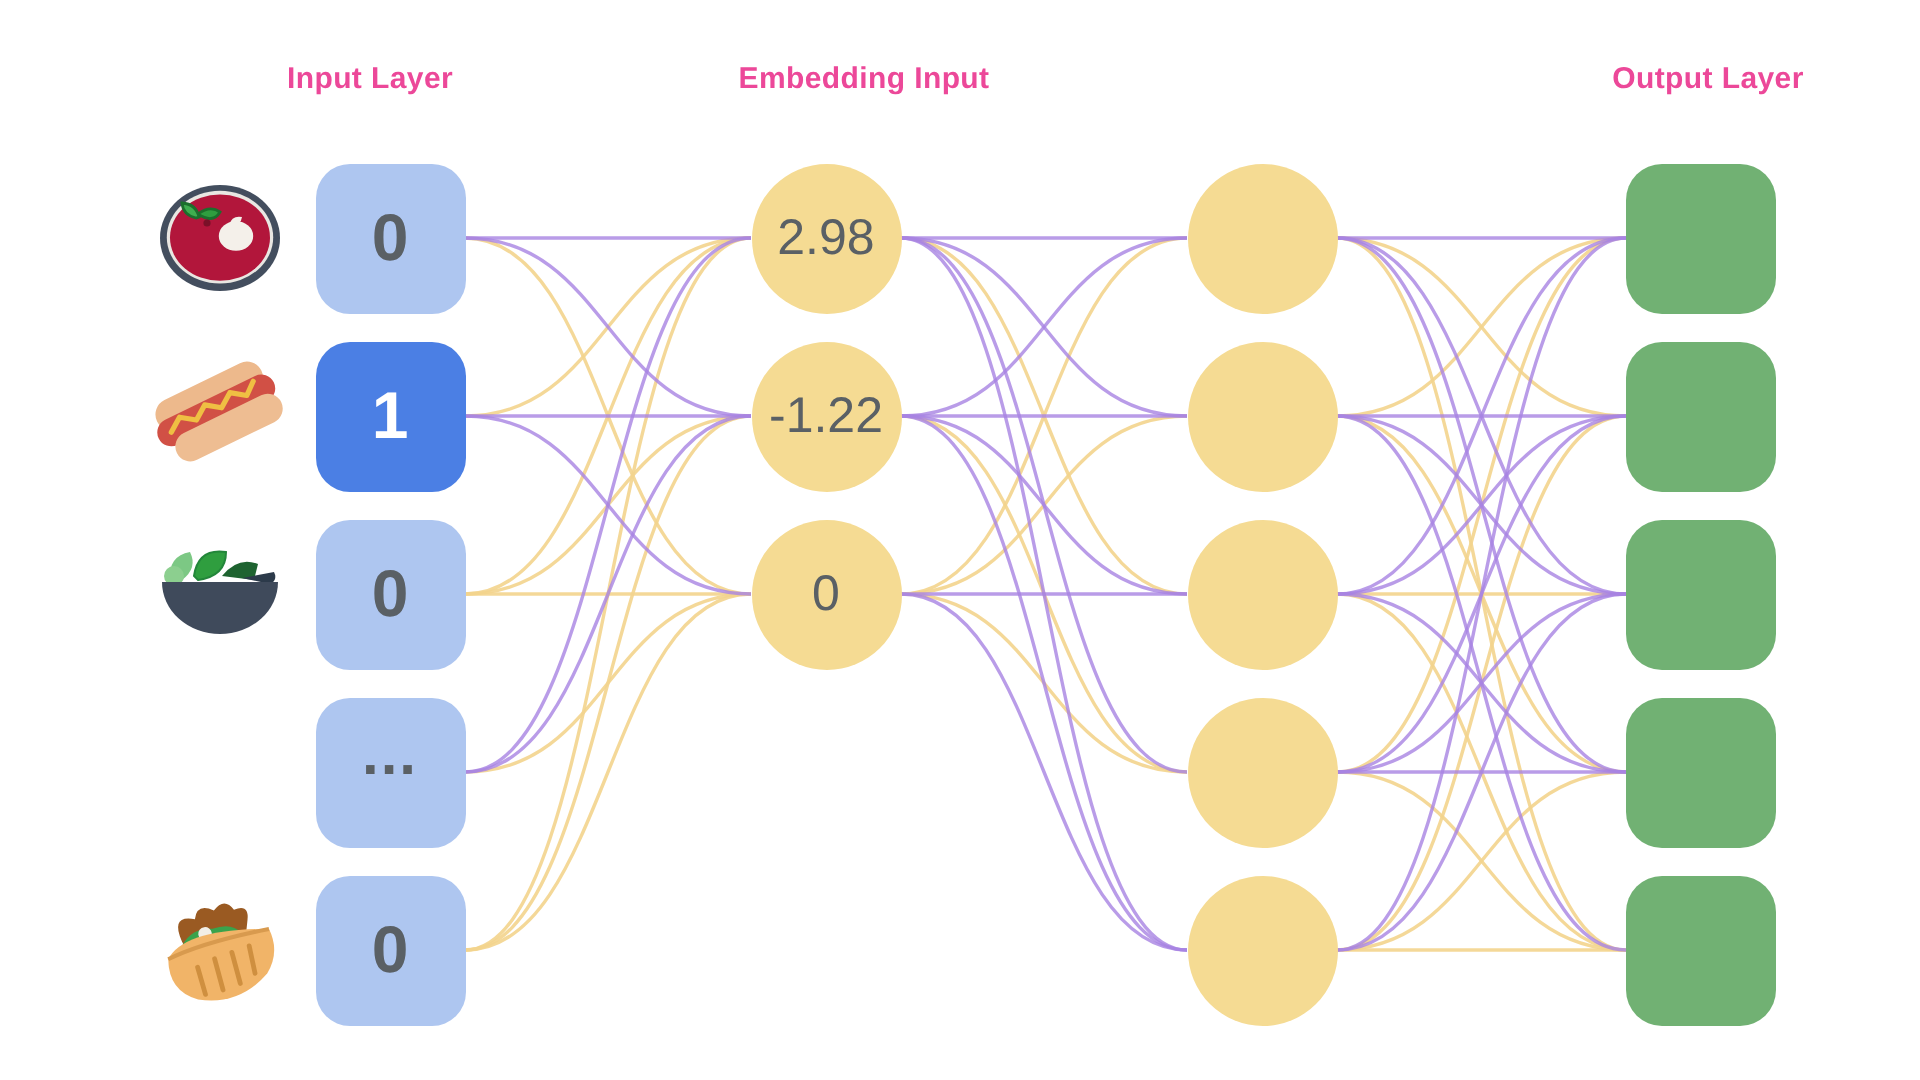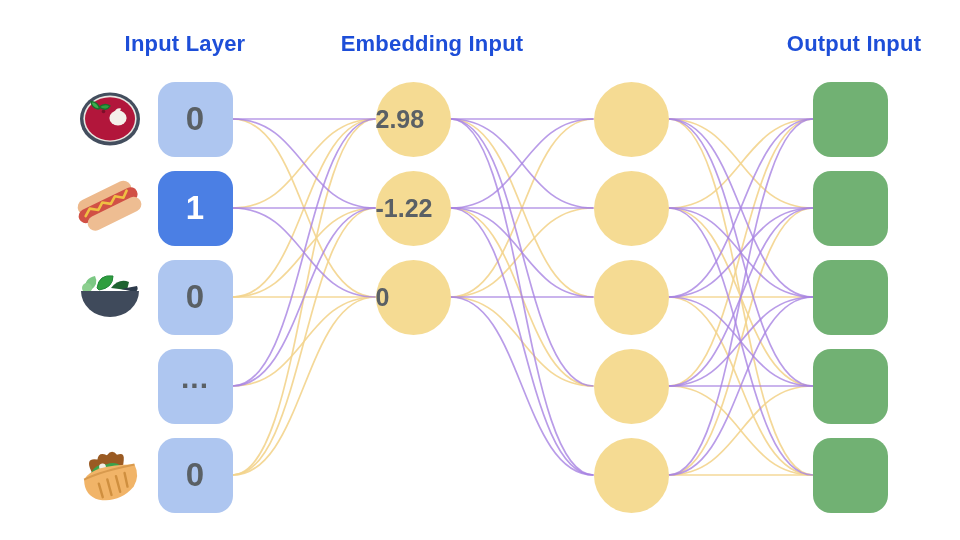--- a/index.html
+++ b/index.html
@@ -1,35 +1,35 @@
 <!DOCTYPE html>
 <html style="--c-input: #aec6f0; --c-input-active: #4b7fe4; --c-node: #f5db93; --c-output: #71b173;"><head>
 <meta charset="utf-8">
 <style>
   html,body{margin:0;padding:0;background:#ffffff;}
   body{width:960px;height:540px;overflow:hidden;font-family:"Liberation Sans",sans-serif;}
   .stage{position:relative;width:960px;height:540px;background:#fff;}
   svg.edges{position:absolute;left:0;top:0;pointer-events:none;}
   .layer-title{
     position:absolute;top:31px;transform:translateX(-50%);
-    font-size:22px;font-weight:bold;color:#1d4ed8;white-space:nowrap;letter-spacing:.2px;
+    font-size:15px;font-weight:bold;color:#ec4899;white-space:nowrap;letter-spacing:.2px;
   }
   .inode{
     position:absolute;width:75px;height:75px;border-radius:17px;
     background:var(--c-input,#aec6f0);
     display:flex;align-items:center;justify-content:center;
     font-size:33px;font-weight:bold;color:#5a6065;
   }
   .inode.active{background:var(--c-input-active,#4b7fe4);color:#ffffff;}
   .inode .ellipsis{transform:translateY(-8px);letter-spacing:1px;font-size:30px;}
   .enode{
     position:absolute;width:75px;height:75px;border-radius:50%;
     background:var(--c-node,#f5db93);
-    display:flex;align-items:center;justify-content:flex-start;
-    font-size:25px;font-weight:700;color:#5a6065;
+    display:flex;align-items:center;justify-content:center;
+    font-size:25px;font-weight:400;color:#5a6065;
   }
   .onode{
     position:absolute;width:75px;height:75px;border-radius:18px;
     background:var(--c-output,#71b173);
   }
   .food-icon{position:absolute;}
 </style>
 </head>
 <body>
 
@@ -88,21 +88,21 @@
       <path d="M668.5 297C740.75 297 740.75 386 813 386" fill="none" stroke="#a883e2" stroke-width="1.7" stroke-opacity="0.8"></path>
       <path d="M668.5 386C740.75 386 740.75 208 813 208" fill="none" stroke="#a883e2" stroke-width="1.7" stroke-opacity="0.8"></path>
       <path d="M668.5 386C740.75 386 740.75 297 813 297" fill="none" stroke="#a883e2" stroke-width="1.7" stroke-opacity="0.8"></path>
       <path d="M668.5 386C740.75 386 740.75 386 813 386" fill="none" stroke="#a883e2" stroke-width="1.7" stroke-opacity="0.8"></path>
       <path d="M668.5 475C740.75 475 740.75 119 813 119" fill="none" stroke="#a883e2" stroke-width="1.7" stroke-opacity="0.8"></path>
       <path d="M668.5 475C740.75 475 740.75 297 813 297" fill="none" stroke="#a883e2" stroke-width="1.7" stroke-opacity="0.8"></path>
     </svg>
 
   <div class="layer-title" style="left:185px">Input Layer</div>
   <div class="layer-title" style="left:432px">Embedding Input</div>
-  <div class="layer-title" style="left:854px">Output Input</div>
+  <div class="layer-title" style="left:854px">Output Layer</div>
 
   <svg class="food-icon" style="left:77px;top:90px" width="66" height="58" viewBox="0 0 66 58">
     <ellipse cx="33" cy="29" rx="30" ry="26.5" fill="#434e5e"></ellipse>
     <ellipse cx="33" cy="28.6" rx="26.6" ry="23.2" fill="#e9e7e2"></ellipse>
     <ellipse cx="33" cy="28.8" rx="25" ry="21.6" fill="#b2163b"></ellipse>
     <ellipse cx="41" cy="28" rx="8.6" ry="7.4" fill="#f4f0ea"></ellipse>
     <path d="M37.5 22.5 Q39 17.5 44 18.5 Q43.5 23 37.5 22.5 Z" fill="#f4f0ea"></path>
     <path d="M22 17 Q28 12.5 33 16 Q29.5 22 22 17 Z" fill="#2f9e3f" stroke="#1b6f2c" stroke-width="1.4"></path>
     <path d="M21 19 Q14.5 17.5 14 11.5 Q21 12 22.5 18.5 Z" fill="#3fae4f" stroke="#1b6f2c" stroke-width="1.4"></path>
     <circle cx="26.5" cy="21.5" r="1.8" fill="#7a1028"></circle>

